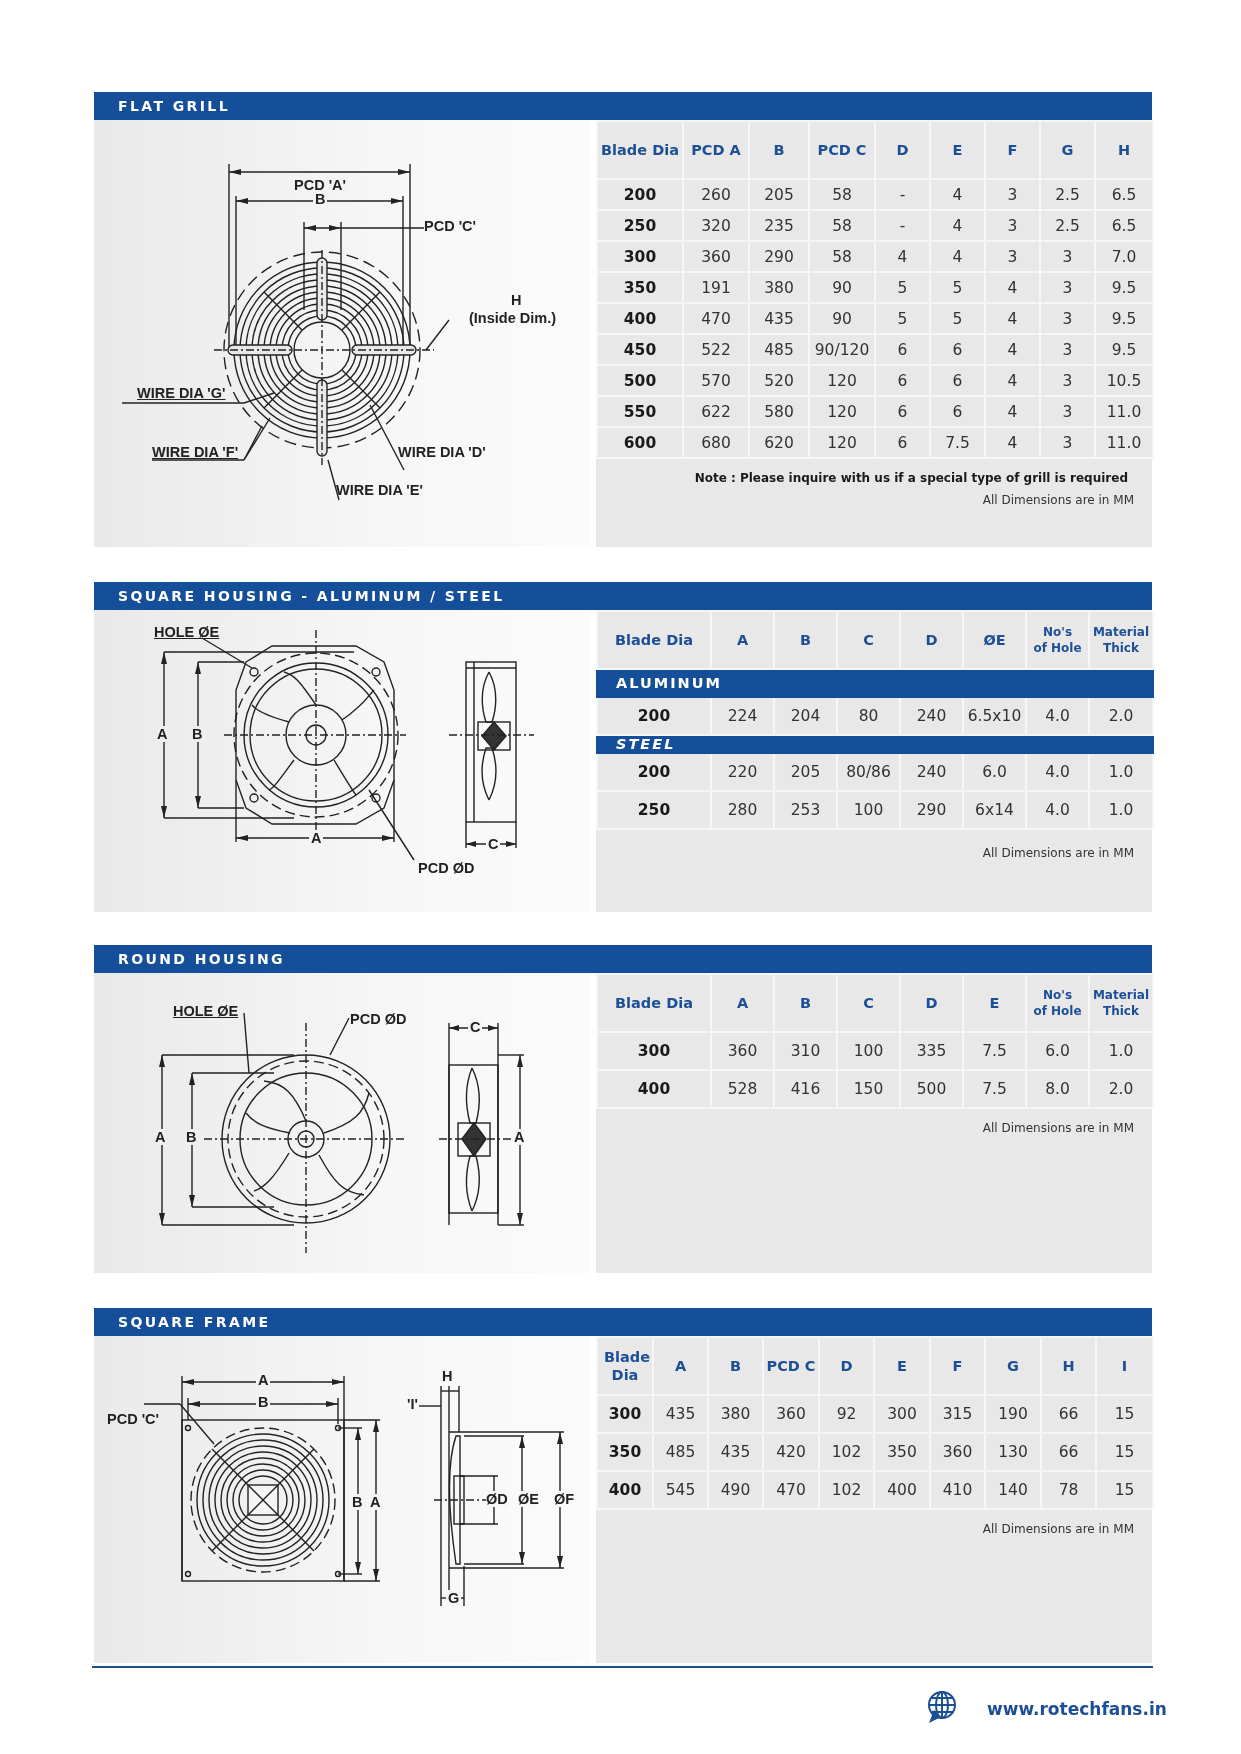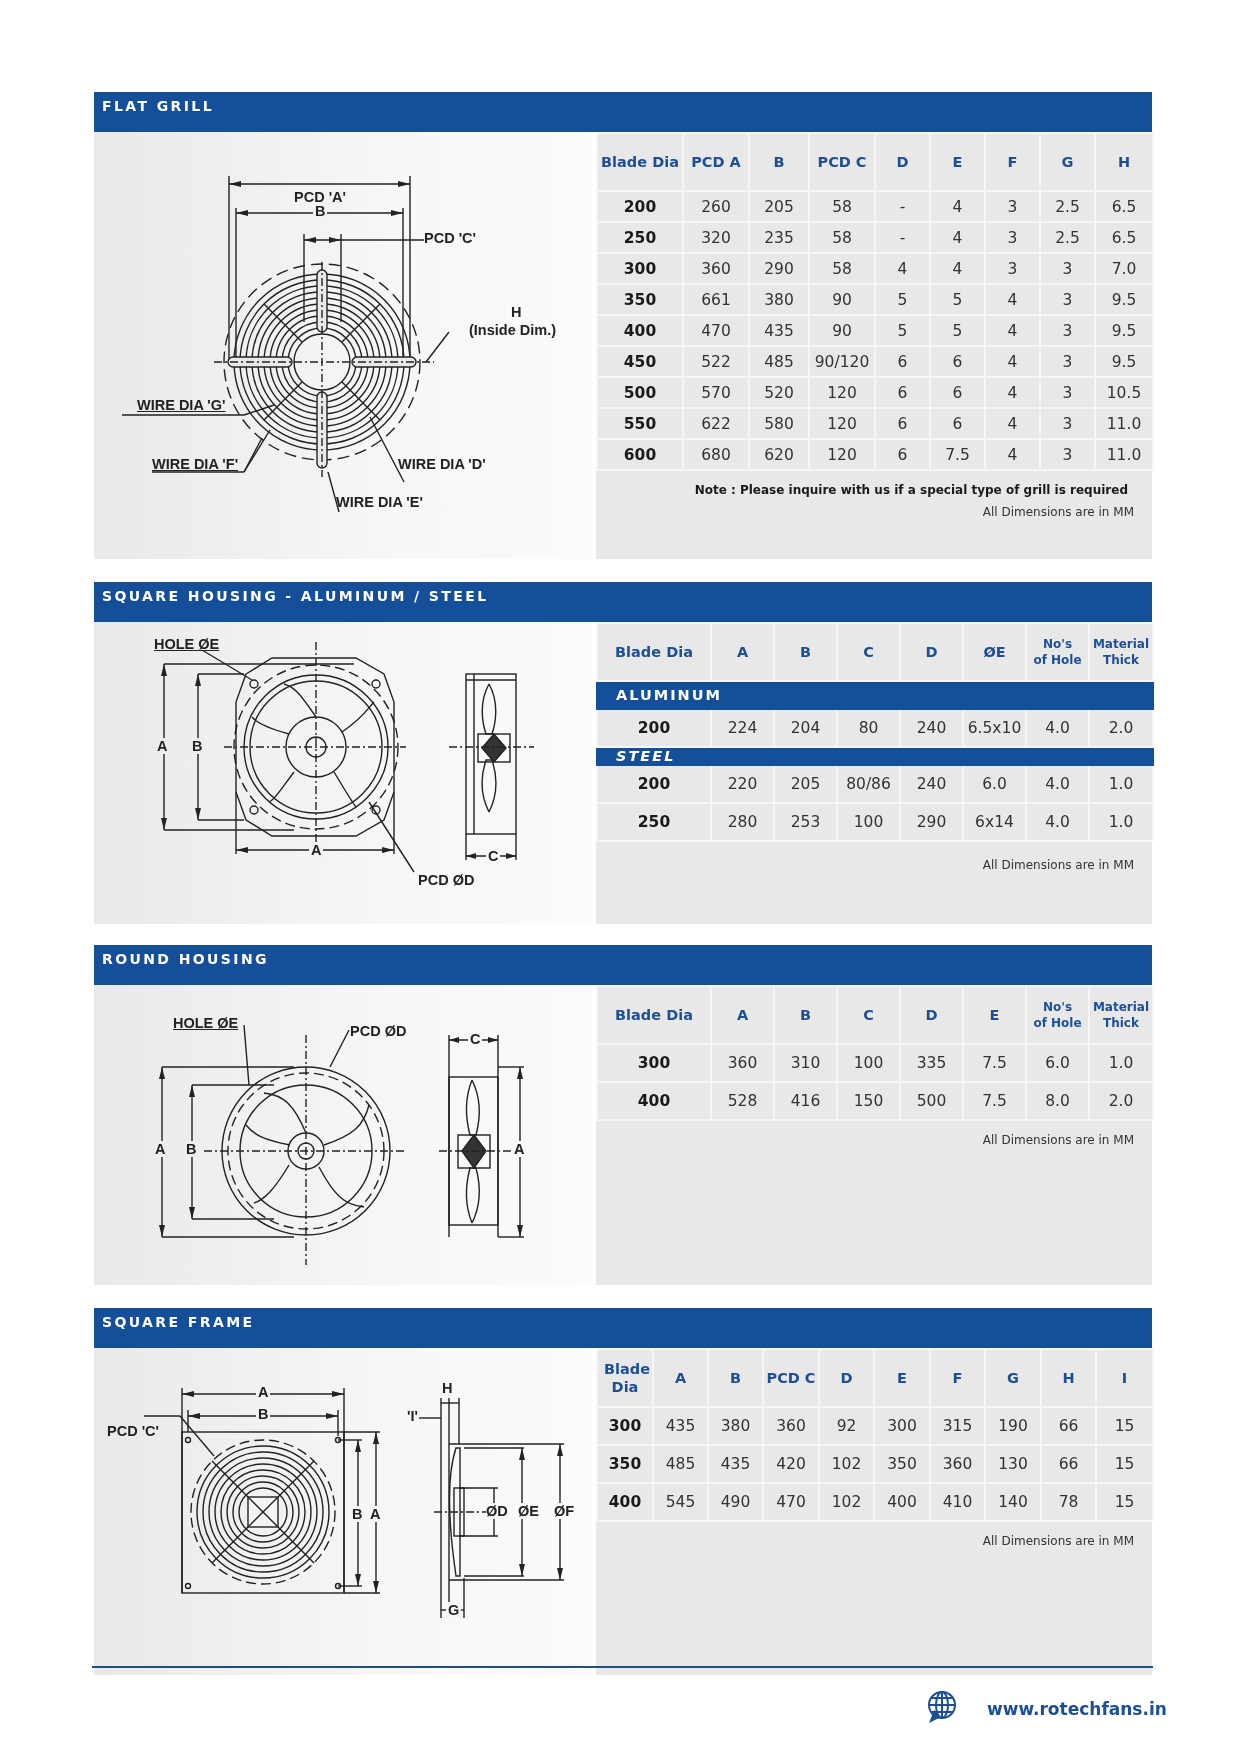--- a/index.html
+++ b/index.html
@@ -1,23 +1,23 @@
 <!DOCTYPE html>
 <html><head>
 <meta charset="utf-8">
 <style>
   * { box-sizing: border-box; margin: 0; padding: 0; }
   html, body { width: 1241px; height: 1754px; background: #ffffff; overflow: hidden; }
   body { font-family: "DejaVu Sans", sans-serif; color: #222; position: relative; }
 
   .section { position: absolute; left: 94px; width: 1058px; }
   .section-bar {
-    height: 40px; background: #164f99; color: #fff;
+    height: 28px; background: #164f99; color: #fff;
     font-weight: bold; font-size: 14px; letter-spacing: 2.4px;
-    padding-left: 8px; line-height: 28px;
+    padding-left: 24px; line-height: 28px;
   }
   .section-body { position: relative; display: flex; }
   .diagram-panel {
     width: 497px; background: linear-gradient(90deg, #e9e9ea 0%, #f7f7f7 60%, #fbfbfb 100%);
     position: relative;
   }
   .table-panel {
     width: 556px; margin-left: 5px; background: #e9e8e9; position: relative;
   }
   table.spec { border-collapse: collapse; width: 100%; table-layout: fixed; }
@@ -172,21 +172,21 @@
               <td>290</td>
               <td>58</td>
               <td>4</td>
               <td>4</td>
               <td>3</td>
               <td>3</td>
               <td>7.0</td>
             </tr>
             <tr style="height: 31px;">
               <td class="first">350</td>
-              <td>661</td>
+              <td>191</td>
               <td>380</td>
               <td>90</td>
               <td>5</td>
               <td>5</td>
               <td>4</td>
               <td>3</td>
               <td>9.5</td>
             </tr>
             <tr style="height: 31px;">
               <td class="first">400</td>

